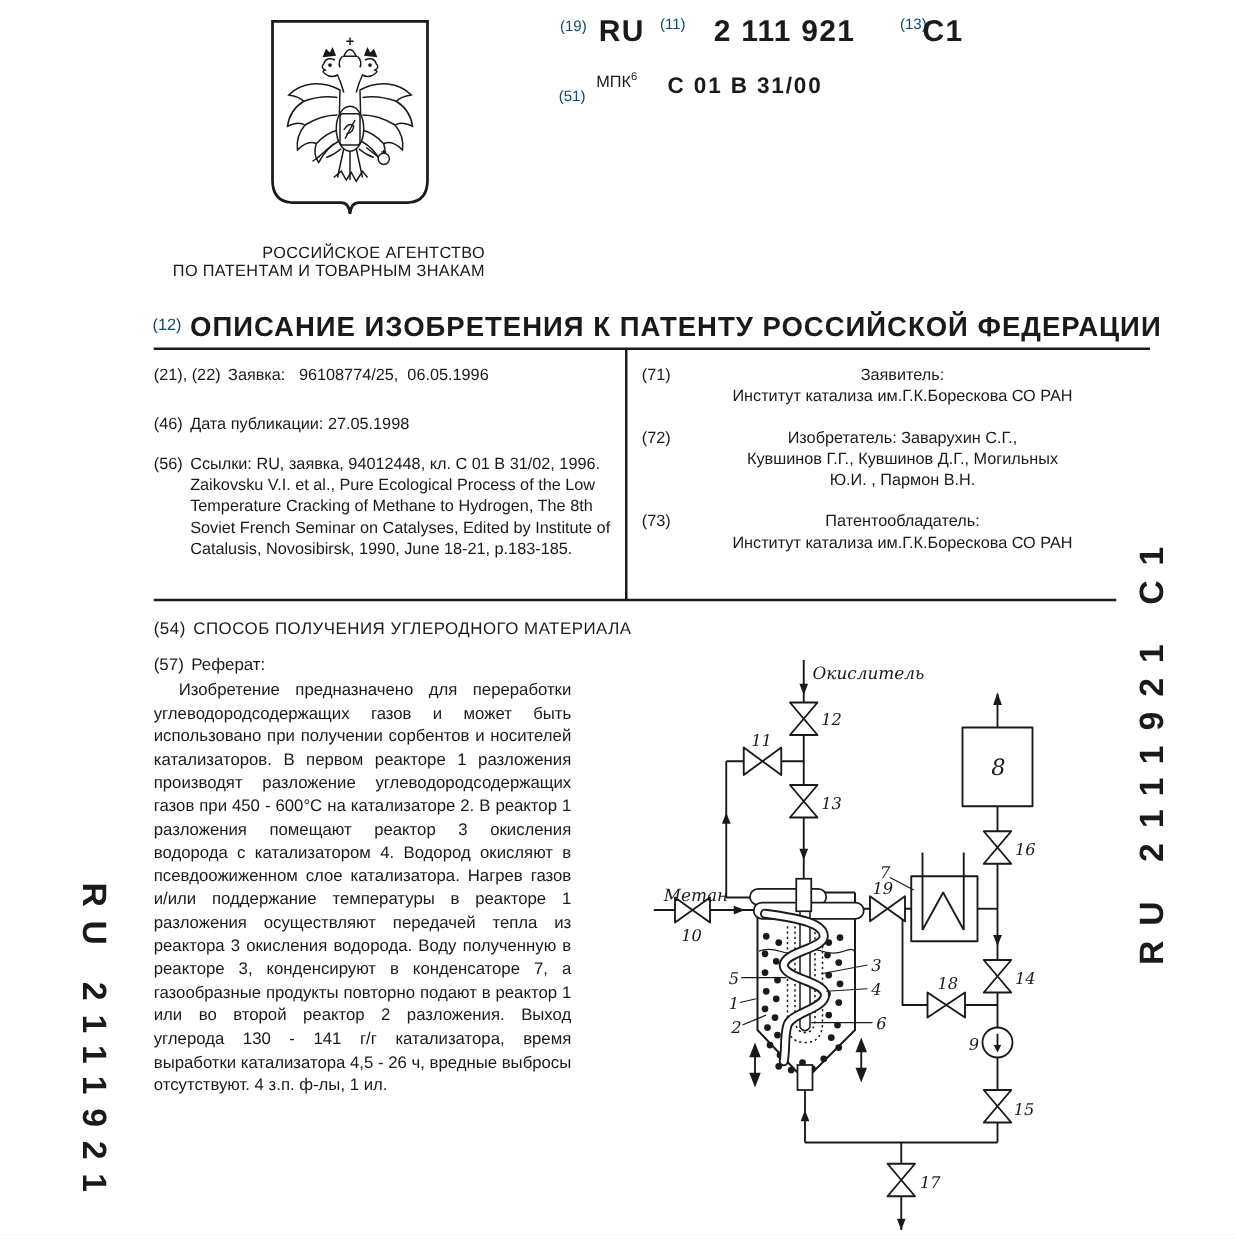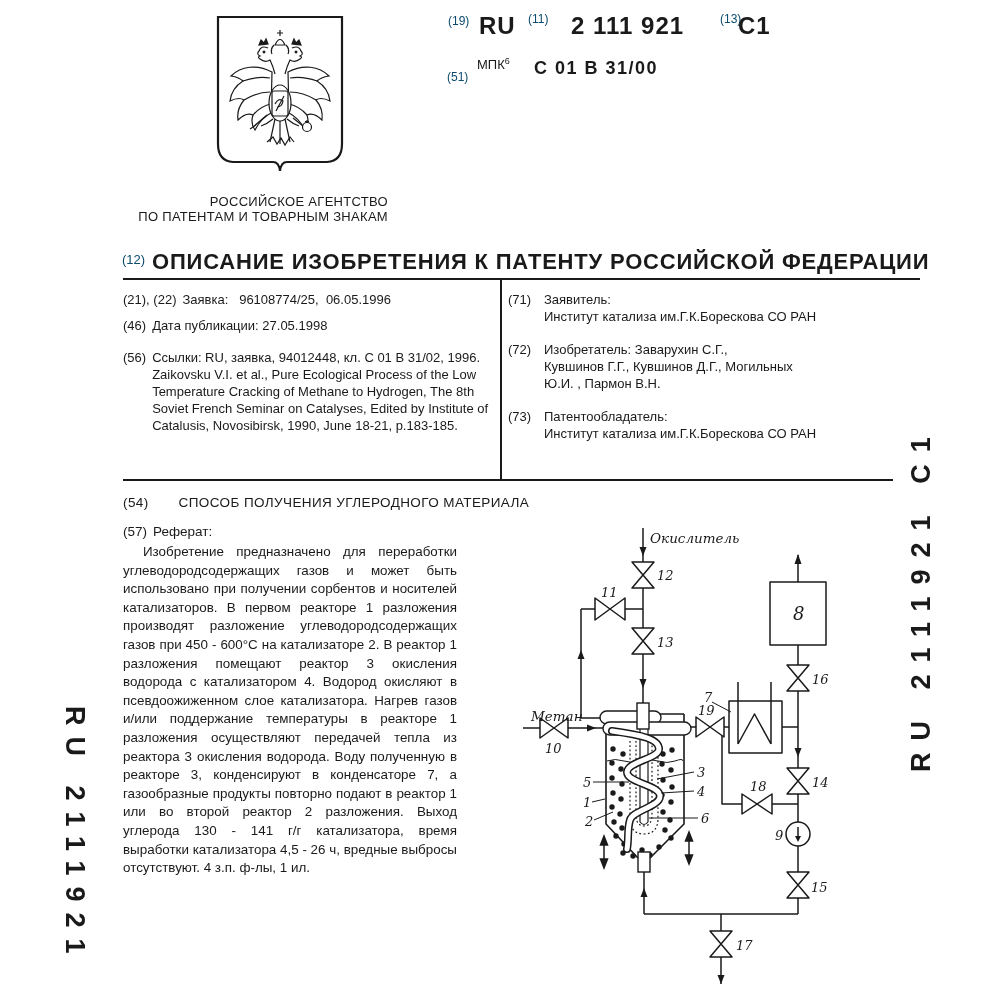--- a/index.html
+++ b/index.html
@@ -89,54 +89,54 @@
   <span class="abs ipc-code" style="left:534px;top:58px;">С 01 В 31/00</span>
 
   <span class="abs small-code" style="left:122px;top:252px;font-size:13px;">(12)</span>
   <span class="abs doc-title" style="left:152px;top:249px;">ОПИСАНИЕ ИЗОБРЕТЕНИЯ К ПАТЕНТУ РОССИЙСКОЙ ФЕДЕРАЦИИ</span>
 
   <div class="abs rule" style="left:123px;top:278px;width:797px;height:2px;"></div>
   <div class="abs rule" style="left:500px;top:280px;width:2px;height:200px;"></div>
   <div class="abs rule" style="left:123px;top:479px;width:770px;height:2px;"></div>
 
   <div class="abs col" style="left:123px;top:291px;width:372px;">
-    <div class="brow" style="margin-bottom:9px;">
+    <div class="brow" style="margin-bottom:22px;">
       <span class="bcode">(21), (22)</span>
       <span class="btext">Заявка:   96108774/25,  06.05.1996</span>
     </div>
     <div class="brow" style="margin-bottom:15px;align-items:center;">
       <span class="bcode">(46)</span>
       <span class="btext">Дата публикации: 27.05.1998</span>
     </div>
     <div class="brow">
       <span class="bcode">(56)</span>
       <span class="btext">Ссылки: RU, заявка, 94012448, кл. С 01 В 31/02, 1996. Zaikovsku V.I. et al., Pure Ecological Process of the Low Temperature Cracking of Methane to Hydrogen, The 8th Soviet French Seminar on Catalyses, Edited by Institute of Catalusis, Novosibirsk, 1990, June 18-21, p.183-185.</span>
     </div>
   </div>
 
-  <div class="abs col" style="left:508px;top:291px;width:392px;">
+  <div class="abs col" style="left:508px;top:291px;width:392px;text-align:center;">
     <div class="brow" style="margin-bottom:16px;">
       <span class="bcode-w">(71)</span>
       <span class="btext">Заявитель:
 Институт катализа им.Г.К.Борескова СО РАН</span>
     </div>
     <div class="brow" style="margin-bottom:16px;">
       <span class="bcode-w">(72)</span>
       <span class="btext">Изобретатель: Заварухин С.Г.,
 Кувшинов Г.Г., Кувшинов Д.Г., Могильных
 Ю.И. , Пармон В.Н.</span>
     </div>
     <div class="brow">
       <span class="bcode-w">(73)</span>
       <span class="btext">Патентообладатель:
 Институт катализа им.Г.К.Борескова СО РАН</span>
     </div>
   </div>
 
-  <div class="abs sec54" style="left:123px;top:495px;gap:24px;">
+  <div class="abs sec54" style="left:123px;top:495px;">
     <span>(54)</span>
     <span class="t">СПОСОБ ПОЛУЧЕНИЯ УГЛЕРОДНОГО МАТЕРИАЛА</span>
   </div>
 
   <div class="abs sec54" style="left:123px;top:524px;letter-spacing:0;">
     <span>(57)</span>
     <span class="t">Реферат:</span>
   </div>
   <div class="abs abstract" style="left:123px;top:543px;">Изобретение предназначено для переработки углеводородсодержащих газов и может быть использовано при получении сорбентов и носителей катализаторов. В первом реакторе 1 разложения производят разложение углеводородсодержащих газов при 450 - 600°С на катализаторе 2. В реактор 1 разложения помещают реактор 3 окисления водорода с катализатором 4. Водород окисляют в псевдоожиженном слое катализатора. Нагрев газов и/или поддержание температуры в реакторе 1 разложения осуществляют передачей тепла из реактора 3 окисления водорода. Воду полученную в реакторе 3, конденсируют в конденсаторе 7, а газообразные продукты повторно подают в реактор 1 или во второй реактор 2 разложения. Выход углерода 130 - 141 г/г катализатора, время выработки катализатора 4,5 - 26 ч, вредные выбросы отсутствуют. 4 з.п. ф-лы, 1 ил.</div>
 

